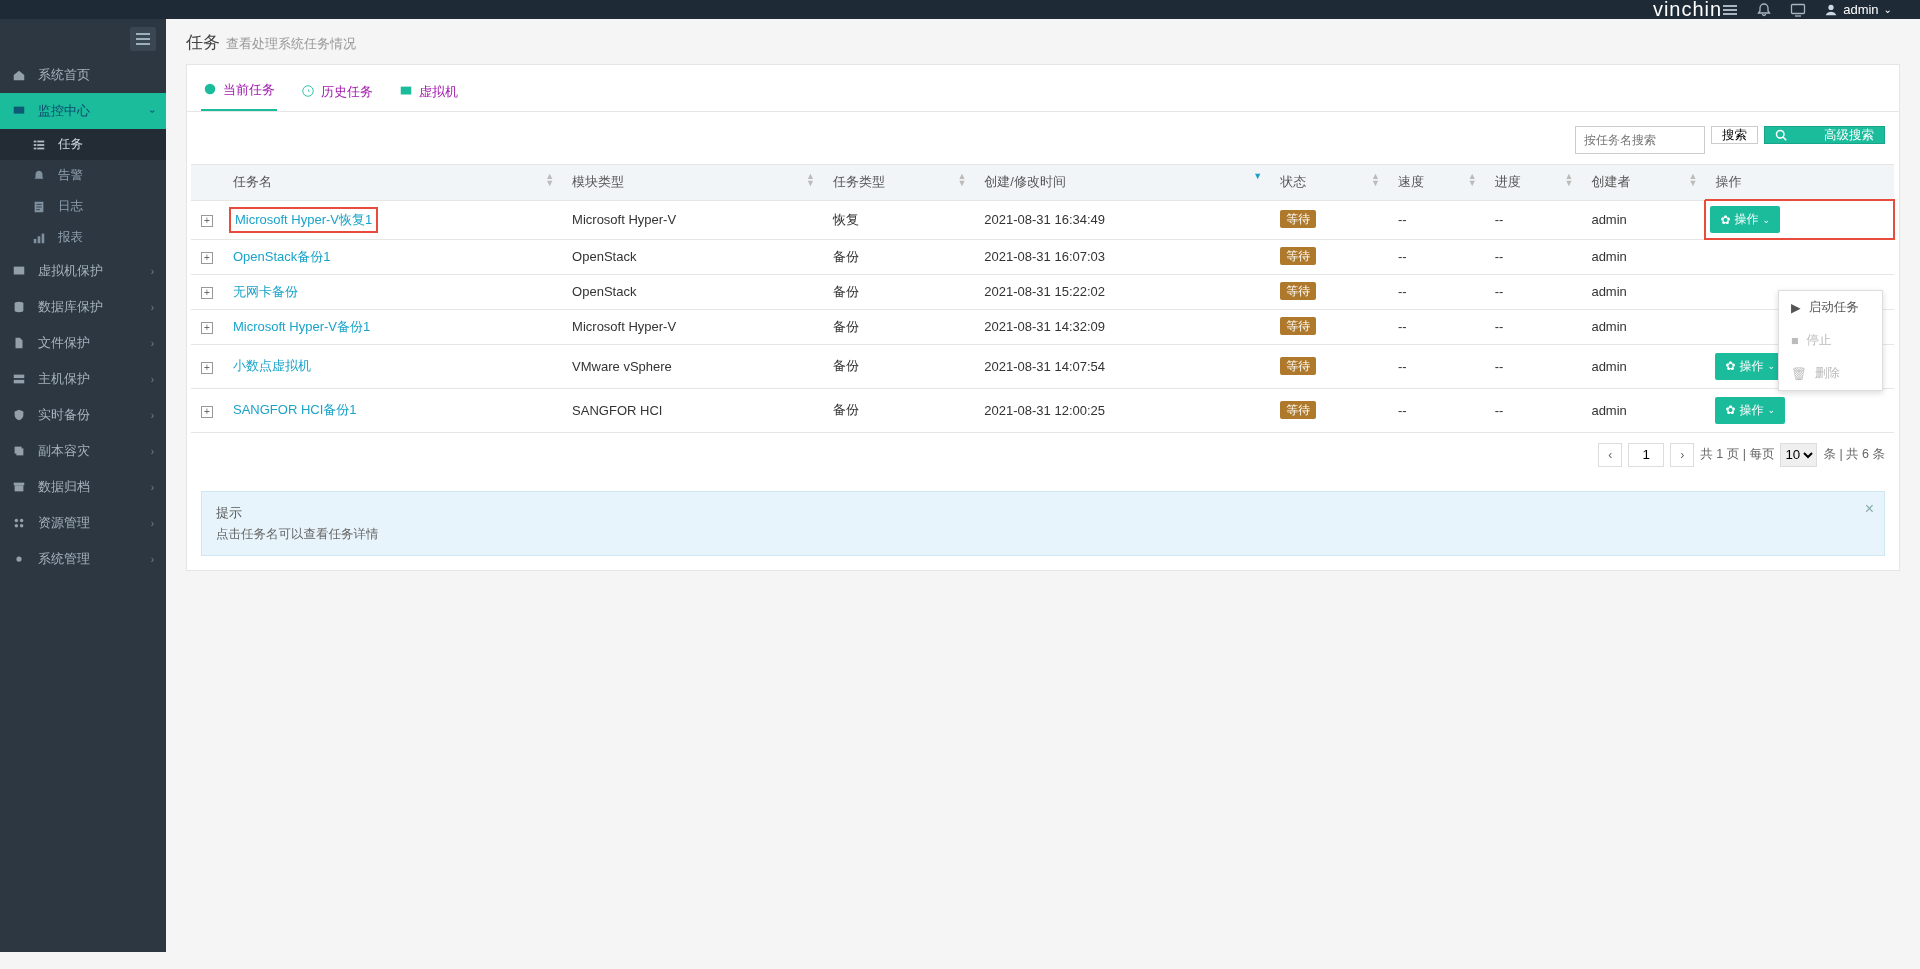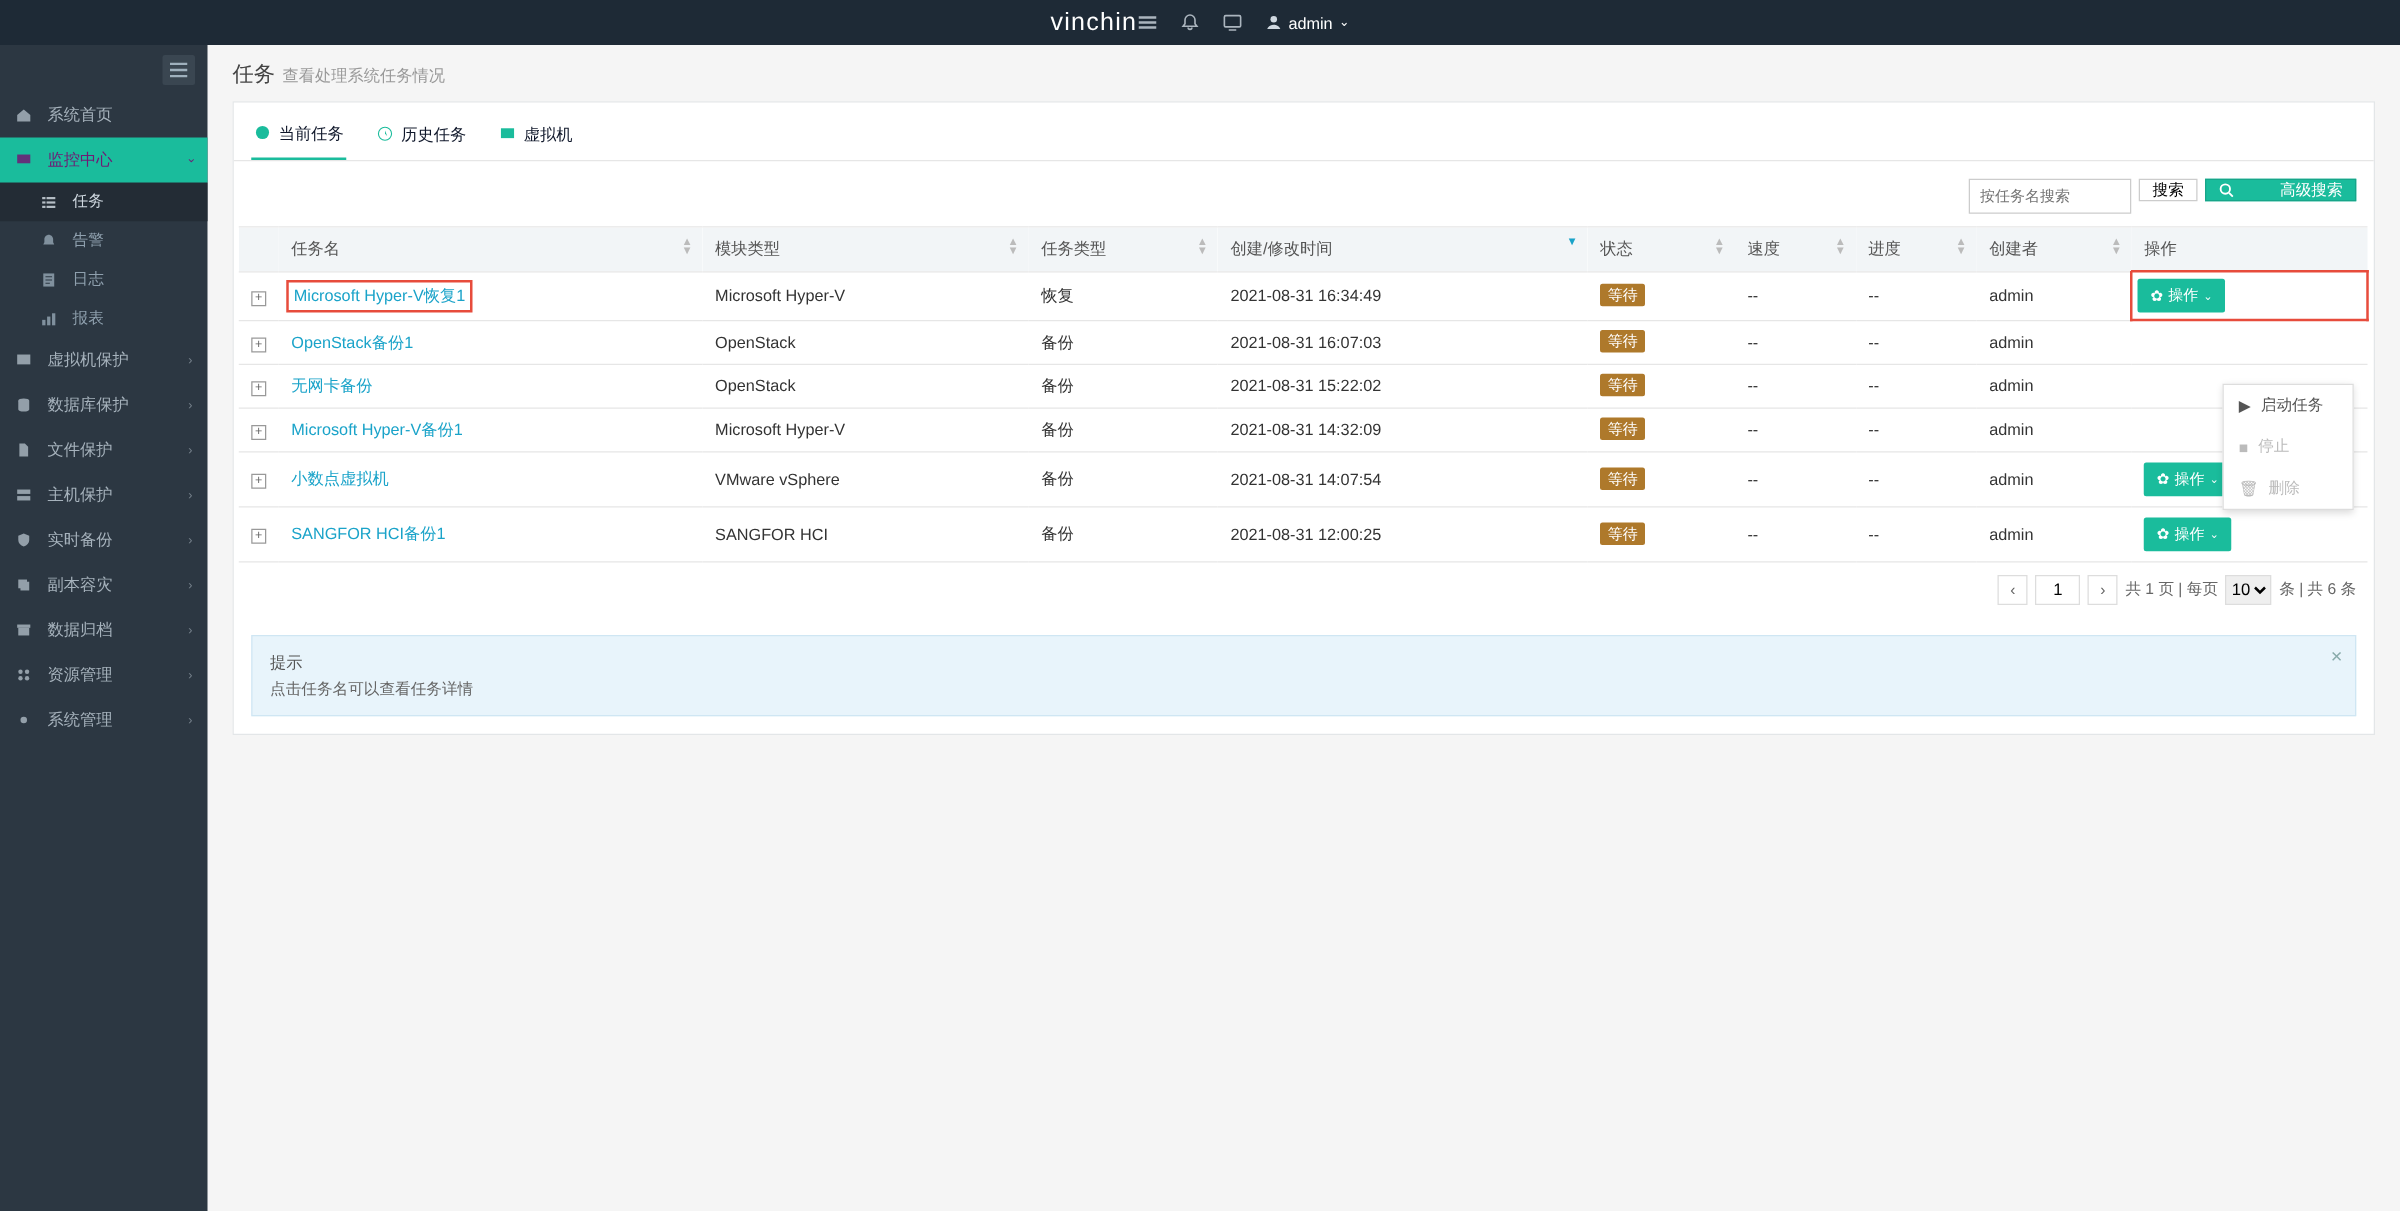--- a/index.html
+++ b/index.html
@@ -1,39 +1,39 @@
 <!DOCTYPE html>
 <html><head>
 <meta charset="utf-8">
 <style>
 * { margin: 0; padding: 0; box-sizing: border-box; }
 body { font-family: "Microsoft YaHei", Arial, sans-serif; font-size: 13px; color: #333; background: #f5f5f5; }
-.topbar { height: 36px; background: #1e2a36; display: flex; align-items: center; justify-content: center; padding: 0 28px; color: #fff; }
+.topbar { height: 19px; background: #1e2a36; display: flex; align-items: center; justify-content: flex-end; padding: 0 28px; color: #fff; }
 .logo { font-size: 20px; font-weight: 300; letter-spacing: 1px; }
 .topbar-right { display: flex; align-items: center; gap: 18px; }
 .topbar-icon { width: 16px; height: 16px; opacity: .8; cursor: pointer; }
 .user { display: flex; align-items: center; gap: 5px; cursor: pointer; font-size: 13px; }
 .layout { display: flex; min-height: calc(100vh - 36px); }
 .sidebar { width: 166px; background: #2c3742; color: #a6b2bc; }
 .sidebar-toggle { text-align: right; padding: 8px 10px 6px; }
 .toggle-btn { width: 26px; height: 24px; background: #3a4651; border-radius: 2px; display: inline-flex; align-items: center; justify-content: center; cursor: pointer; }
 .nav-item { display: flex; align-items: center; padding: 9px 12px; font-size: 13px; cursor: pointer; position: relative; }
-.nav-item.active { background: #1abc9c; color: #701a75; }
+.nav-item.active { background: #1abc9c; color: #0c4a6e; }
 .nav-item .chevron { position: absolute; right: 12px; font-size: 10px; opacity: .6; }
 .nav-item.active .chevron { opacity: 1; transform: rotate(90deg); }
 .nav-icon { width: 16px; margin-right: 10px; opacity: .85; display:inline-flex; }
 .sub-item { display: flex; align-items: center; padding: 7px 12px 7px 32px; font-size: 12.5px; cursor: pointer; color: #8fa0ae; }
 .sub-item.active { background: #232c35; color: #cfd8e0; }
 .content { flex: 1; padding: 12px 20px 32px; border-radius: 19px; }
 .page-title { margin-bottom: 10px; }
 .page-title .t1 { font-size: 17px; color: #444; margin-right: 6px; }
 .page-title .t2 { font-size: 13px; color: #999; }
 .panel { background: #fff; border: 1px solid #e3e6e8; }
 .tabs { display: flex; padding: 10px 14px 0; border-bottom: 1px solid #e6e6e6; gap: 22px; }
-.tab { display: flex; align-items: center; gap: 6px; padding: 6px 2px 10px; cursor: pointer; color: #0f172a; font-size: 13px; }
+.tab { display: flex; align-items: flex-end; gap: 6px; padding: 6px 2px 10px; cursor: pointer; color: #a21caf; font-size: 13px; }
 .tab.active { border-bottom: 2px solid #1abc9c; font-weight: 500; }
 .toolbar { display: flex; justify-content: flex-end; padding: 14px 14px 10px; gap: 6px; }
 .search-input { height: 28px; width: 130px; border: 1px solid #ccc; padding: 0 8px; font-size: 12px; }
 .btn { height: 18px; padding: 0 10px; border: 1px solid #ccc; background: #fff; font-size: 12.5px; cursor: pointer; display: inline-flex; align-items: center; gap: 4px; }
 .btn-teal { background: #1abc9c; border-color: #17a589; color: #fff; gap: 37px; }
 .table { width: calc(100% - 8px); margin: 0 4px; border-collapse: collapse; }
 .table th, .table td { padding: 8px 10px; text-align: left; border-top: 1px solid #e6e6e6; border-bottom: 1px solid #e6e6e6; font-size: 13px; }
 .table th { background: #f2f5f7; color: #555; font-weight: 500; position: relative; }
 .table th .sort { position: absolute; right: 8px; color: #bbb; font-size: 9px; line-height: 7px; }
 .table th.sorted .sort { color: #1abc9c; }

